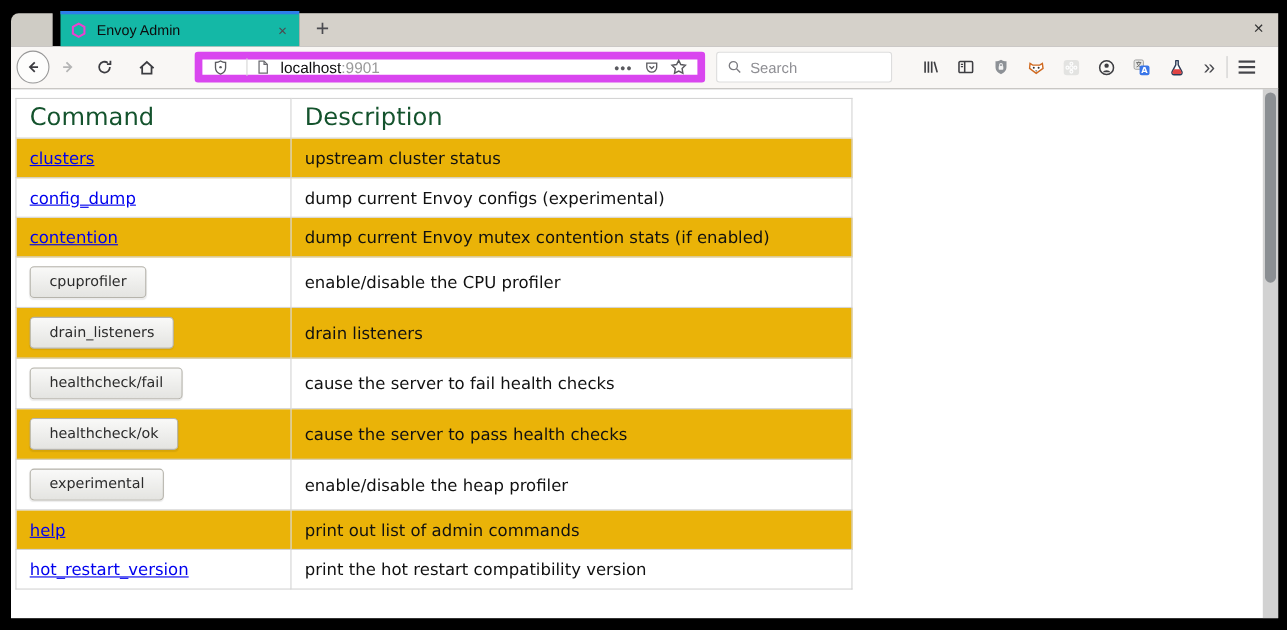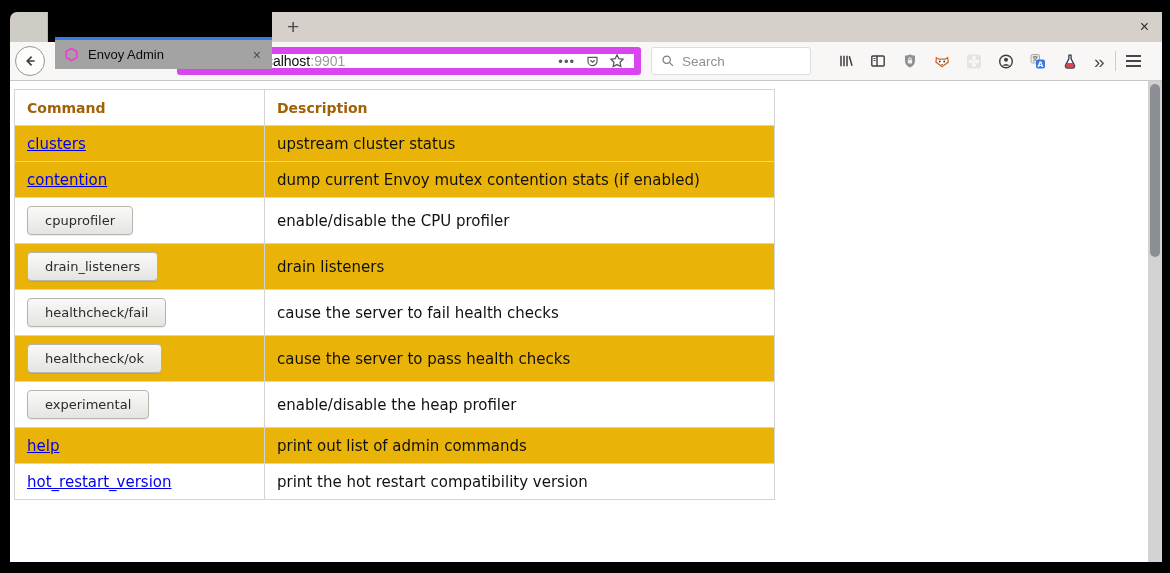--- a/index.html
+++ b/index.html
@@ -6,22 +6,22 @@
   html,body { width:1170px; height:573px; }
   body { background:#000; font-family:"Liberation Sans", sans-serif; overflow:hidden; }
   .screen { position:relative; width:1170px; height:573px; background:#000; }
   .window { position:absolute; left:10px; top:10px; width:1152px; height:553px; }
 
   
   .tabbar { position:relative; height:32px; background:transparent; }
   .corner-spacer { position:absolute; left:0; top:2px; width:38px; height:30px;
     background:#cfccc5; border-top-left-radius:7px; border-right:1px solid #b9b6b0; }
   .tab { position:absolute; left:45px; top:0; width:217px; height:32px;
-    background:#a3a3a3; border-top:3px solid #2e7de9;
-    display:flex; align-items:center; padding:0 8px 0 9px; cursor:default;margin-top:27px; }
+    background:#14b8a6; border-top:3px solid #2e7de9;
+    display:flex; align-items:center; padding:0 8px 0 9px; cursor:default; }
   .tab-title { flex:1; font-size:13px; color:#0c0c0d; margin-left:9px;
     white-space:nowrap; overflow:hidden; }
   .tab-close { font-size:14px; color:#4b4b50; padding:0 3px; line-height:1; }
   .tabbar-right { position:absolute; left:262px; top:2px; right:0; height:30px;
     background:#d5d1ca; display:flex; align-items:center; }
   .newtab { font-size:21px; font-weight:400; color:#4b4b50; margin-left:11px;
     line-height:26px; padding:0 4px; }
   .win-close { margin-left:auto; margin-right:13px; font-size:16px; color:#333; line-height:1; }
 
   
@@ -58,21 +58,21 @@
   .tb-div { width:1px; height:20px; background:#ccc; margin-right:10px; }
   .hamburger { display:flex; flex-direction:column; gap:3px; margin-right:4px; }
   .hamburger span { display:block; width:15px; height:2px; background:#45454a; }
 
   
   .content { position:relative; height:481px; background:#fff; overflow:hidden; }
   table.admin { border-collapse:collapse; table-layout:fixed; width:761px;
     margin:8px 0 0 4px; font-family:"DejaVu Sans","Liberation Sans",sans-serif; }
   table.admin th, table.admin td { border:1px solid #d4d4d4; padding:0 12px;
     text-align:left; vertical-align:middle; }
-  table.admin th { font-size:14px; font-weight:bold; color:#a16207; height:36px; }
+  table.admin th { font-size:22px; font-weight:normal; color:#14532d; height:36px; }
   .col-cmd { width:250px; }
   tr.link-row { height:36px; }
   tr.button-row { height:46px; }
   tr.alt { background:#eab308; }
   .desc-cell { font-size:15px; color:#111; }
   .cmd-cell { font-size:15px; }
   a.cmd-link { color:#0000ee; text-decoration:underline; }
   button.cmd-button { font-family:"DejaVu Sans","Liberation Sans",sans-serif;
     font-size:13px; color:#2b2b2b; padding:6px 17px;
     border:1px solid #b6b4ac; border-radius:4px;
@@ -254,20 +254,24 @@
           <tr>
             <th>Command</th>
             <th>Description</th>
           </tr>
         </thead>
         <tbody>
             <tr class="link-row alt">
               <td class="cmd-cell"><a class="cmd-link" href="#">clusters</a></td>
               <td class="desc-cell">upstream cluster status</td>
             </tr>
+            <tr class="link-row">
+              <td class="cmd-cell"><a class="cmd-link" href="#">config_dump</a></td>
+              <td class="desc-cell">dump current Envoy configs (experimental)</td>
+            </tr>
             <tr class="link-row alt">
               <td class="cmd-cell"><a class="cmd-link" href="#">contention</a></td>
               <td class="desc-cell">dump current Envoy mutex contention stats (if enabled)</td>
             </tr>
             <tr class="button-row">
               <td class="cmd-cell"><button class="cmd-button">cpuprofiler</button></td>
               <td class="desc-cell">enable/disable the CPU profiler</td>
             </tr>
             <tr class="button-row alt">
               <td class="cmd-cell"><button class="cmd-button">drain_listeners</button></td>

